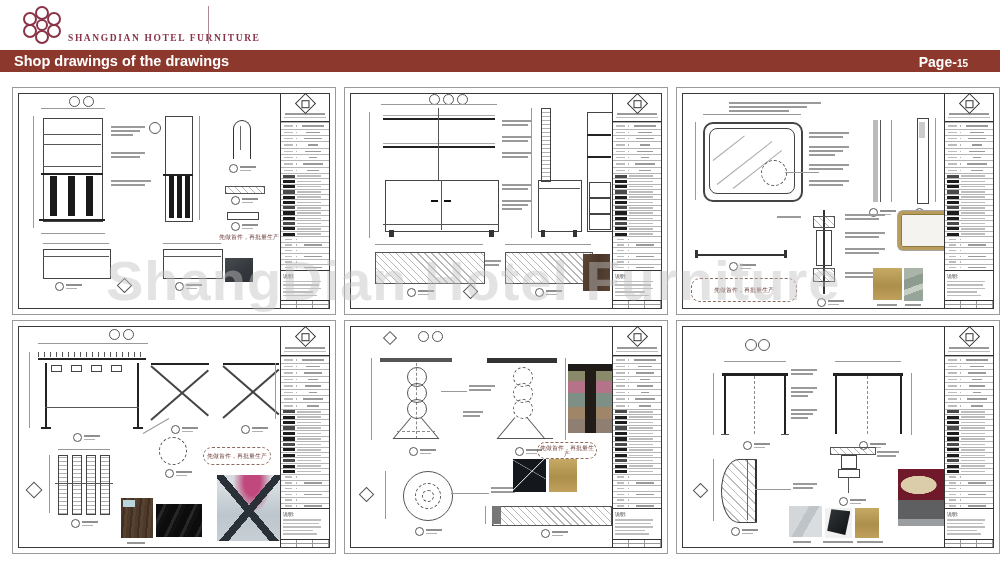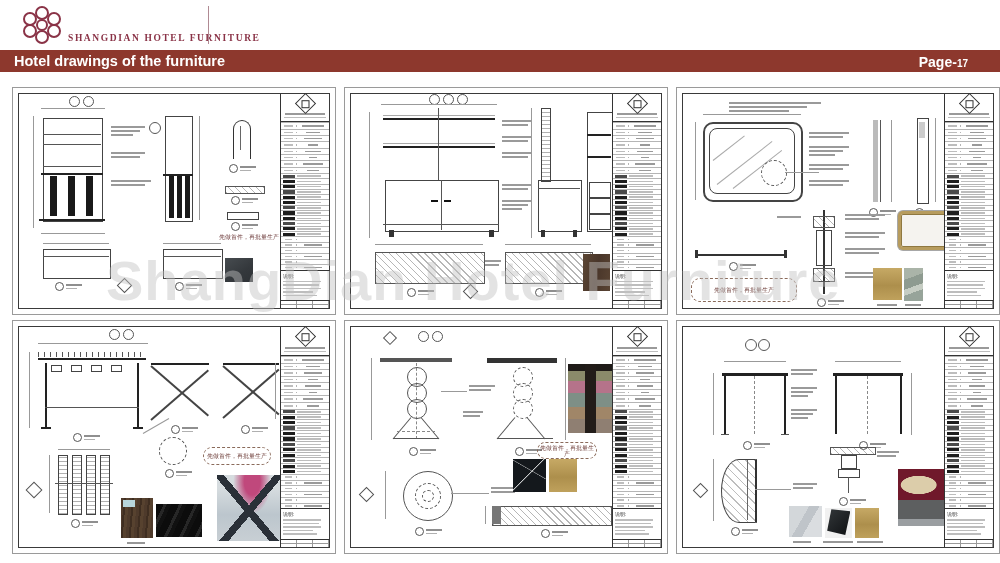--- a/index.html
+++ b/index.html
@@ -96,23 +96,23 @@
           <circle cx="8" cy="26" r="6"></circle>
           <circle cx="8" cy="14" r="6"></circle>
         <circle cx="20" cy="20" r="5"></circle>
       </g>
     </svg>
     <div id="brand-en" style="color: rgb(138, 51, 71);">SHANGDIAN HOTEL FURNITURE</div>
     <div id="header-divider"></div>
   </div>
 
   <div id="banner" style="background: rgb(141, 56, 45);">
-    <span id="banner-title">Hotel drawings of the furniture</span>
+    <span id="banner-title">Shop drawings of the drawings</span>
     <span id="banner-page">
-      <span class="plabel">Page-</span><span class="pnum">17</span>
+      <span class="plabel">Page-</span><span class="pnum">15</span>
     </span>
   </div>
 
   <div id="watermark" style="color: rgb(194, 194, 194);">ShangDian Hotel Furniture</div>
 
   <div class="sheet" id="s1" style="left:12px;top:87px;width:322px;height:226px">
       <div class="frame"></div>
       <div class="pr" style="left: 56px; top: 8px; width: 9px; height: 9px; border-radius: 50%; border: 1px solid rgb(85, 85, 85);"></div>
       <div class="pr" style="left: 70px; top: 8px; width: 9px; height: 9px; border-radius: 50%; border: 1px solid rgb(85, 85, 85);"></div>
       <div class="pr" style="left: 20px; top: 28px; height: 112px; width: 1px; background: rgb(153, 153, 153);"></div>

